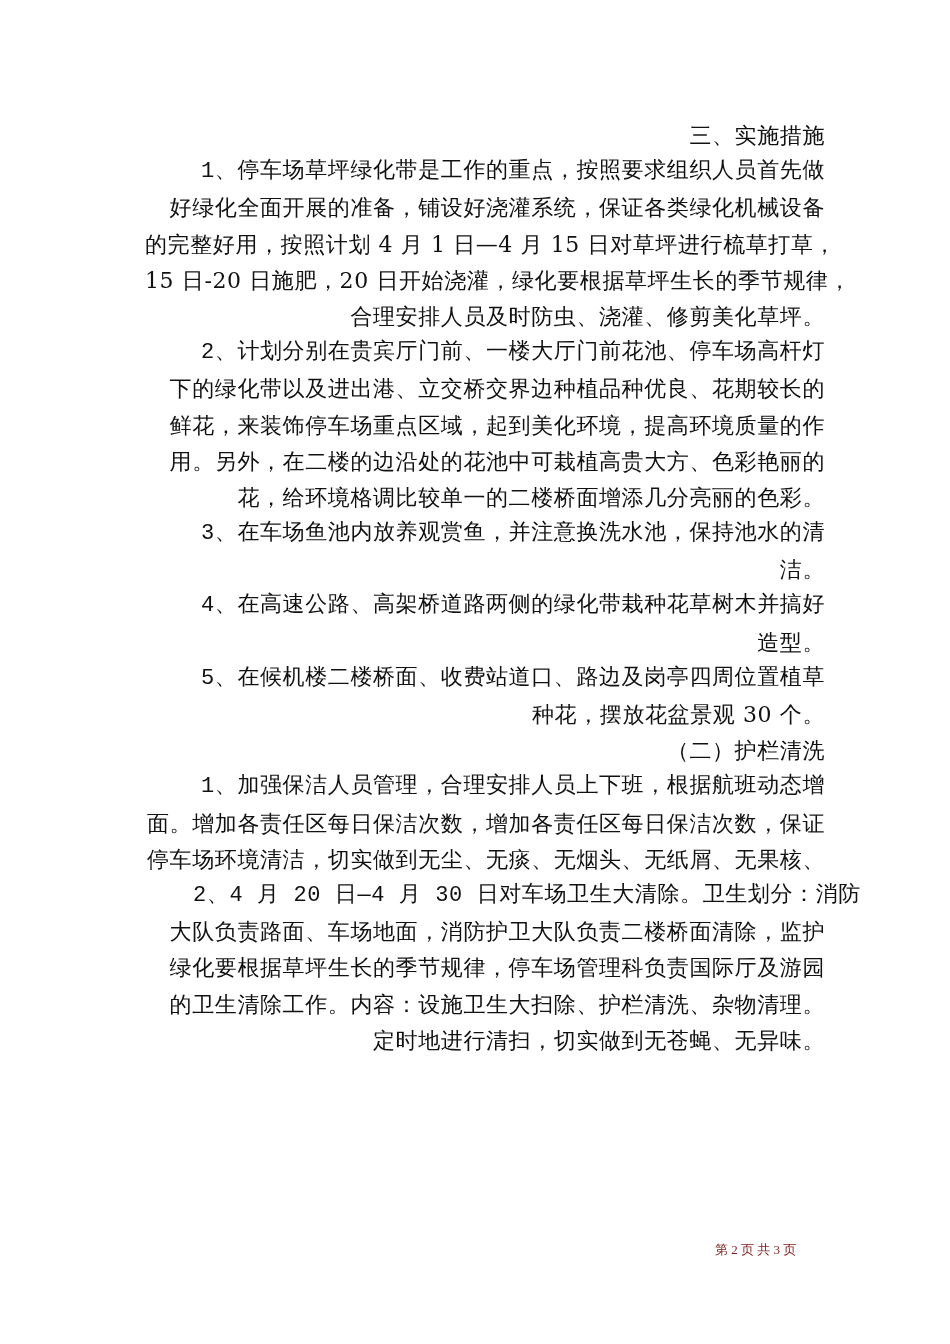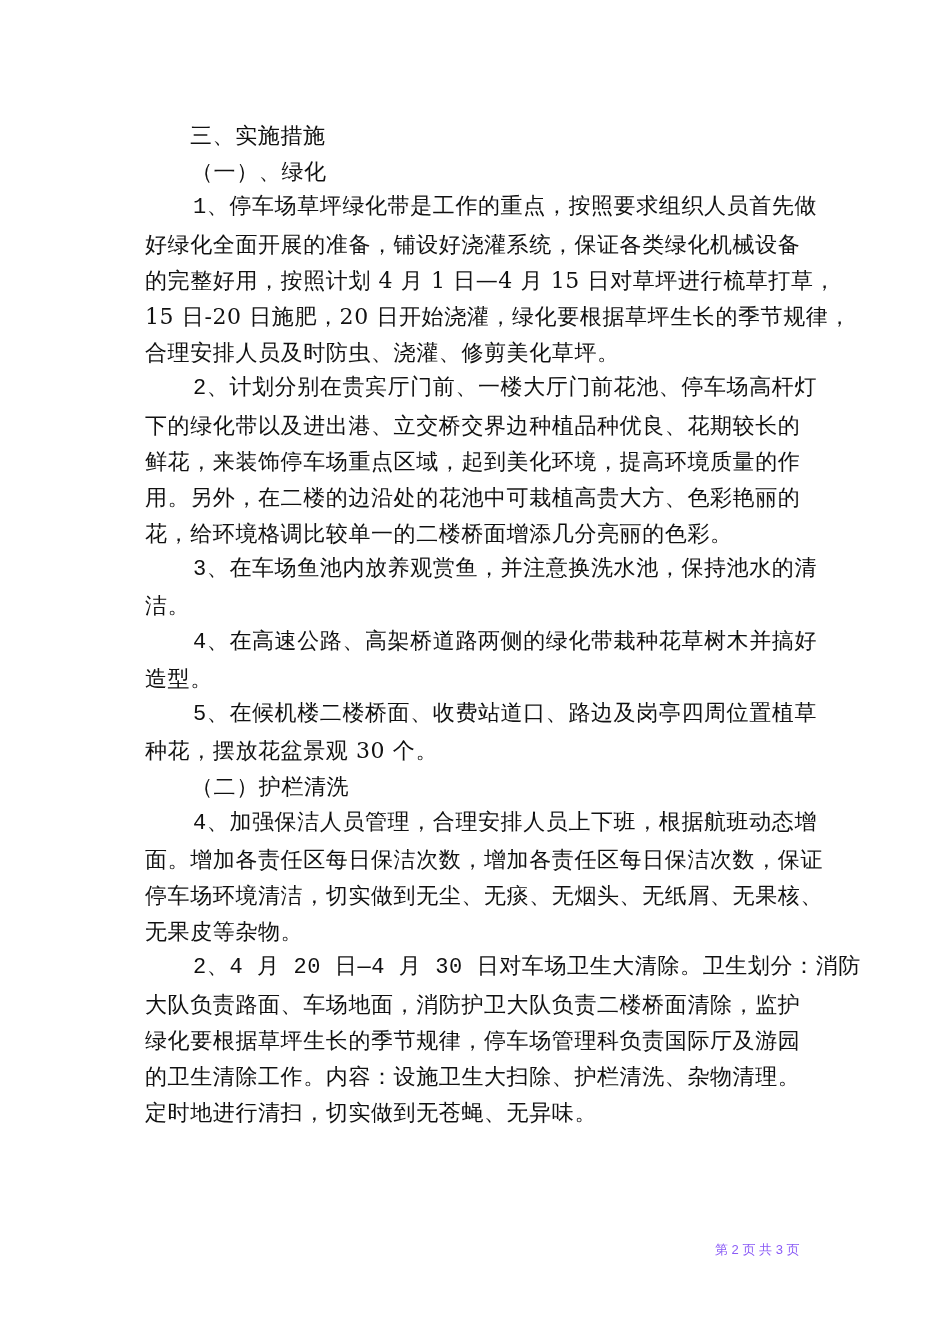--- a/index.html
+++ b/index.html
@@ -1,54 +1,52 @@
 <!DOCTYPE html>
 <html><head>
 <meta charset="utf-8">
 <style>
   html, body { margin: 0; padding: 0; background: #ffffff; }
   body { width: 950px; height: 1344px; position: relative; overflow: hidden;
          font-family: "DejaVu Serif", "Liberation Serif", serif; color: #111; }
   .page { position: absolute; left: 0; top: 0; width: 950px; height: 1344px; background: #fff; }
   .content { position: absolute; left: 145px; top: 118px; width: 680px; }
-  .line { font-size: 22px; line-height: 36.2px; height: 36.2px; white-space: nowrap; letter-spacing: 0.6px; }
+  .line { font-size: 22px; line-height: 36.2px; height: 36.2px; white-space: nowrap; letter-spacing: 0.6px; text-align: right; }
   .ind1 { padding-left: 45px; }
   .ind2 { padding-left: 46px; }
   .ind4 { padding-left: 48px; font-family: Liberation Mono, monospace; }
   .footer { position: absolute; left: 715px; top: 1241px; font-size: 13px;
-            font-family: Liberation Sans, sans-serif; color: #8b5cf6; }
+            font-family: Liberation Serif, serif; color: #7f1d1d; }
 </style>
 </head>
 <body>
 
 <div class="page">
   <div class="content">
     <div class="line ind1">三、实施措施</div>
-    <div class="line ind2">（一）、绿化</div>
     <div class="line ind4">1、停车场草坪绿化带是工作的重点，按照要求组织人员首先做</div>
     <div class="line">好绿化全面开展的准备，铺设好浇灌系统，保证各类绿化机械设备</div>
     <div class="line">的完整好用，按照计划 4 月 1 日—4 月 15 日对草坪进行梳草打草，</div>
     <div class="line">15 日-20 日施肥，20 日开始浇灌，绿化要根据草坪生长的季节规律，</div>
     <div class="line">合理安排人员及时防虫、浇灌、修剪美化草坪。</div>
     <div class="line ind4">2、计划分别在贵宾厅门前、一楼大厅门前花池、停车场高杆灯</div>
     <div class="line">下的绿化带以及进出港、立交桥交界边种植品种优良、花期较长的</div>
     <div class="line">鲜花，来装饰停车场重点区域，起到美化环境，提高环境质量的作</div>
     <div class="line">用。另外，在二楼的边沿处的花池中可栽植高贵大方、色彩艳丽的</div>
     <div class="line">花，给环境格调比较单一的二楼桥面增添几分亮丽的色彩。</div>
     <div class="line ind4">3、在车场鱼池内放养观赏鱼，并注意换洗水池，保持池水的清</div>
     <div class="line">洁。</div>
     <div class="line ind4">4、在高速公路、高架桥道路两侧的绿化带栽种花草树木并搞好</div>
     <div class="line">造型。</div>
     <div class="line ind4">5、在候机楼二楼桥面、收费站道口、路边及岗亭四周位置植草</div>
     <div class="line">种花，摆放花盆景观 30 个。</div>
     <div class="line ind2">（二）护栏清洗</div>
-    <div class="line ind4">4、加强保洁人员管理，合理安排人员上下班，根据航班动态增</div>
+    <div class="line ind4">1、加强保洁人员管理，合理安排人员上下班，根据航班动态增</div>
     <div class="line">面。增加各责任区每日保洁次数，增加各责任区每日保洁次数，保证</div>
     <div class="line">停车场环境清洁，切实做到无尘、无痰、无烟头、无纸屑、无果核、</div>
-    <div class="line">无果皮等杂物。</div>
     <div class="line ind4">2、4 月 20 日—4 月 30 日对车场卫生大清除。卫生划分：消防</div>
     <div class="line">大队负责路面、车场地面，消防护卫大队负责二楼桥面清除，监护</div>
     <div class="line">绿化要根据草坪生长的季节规律，停车场管理科负责国际厅及游园</div>
     <div class="line">的卫生清除工作。内容：设施卫生大扫除、护栏清洗、杂物清理。</div>
     <div class="line">定时地进行清扫，切实做到无苍蝇、无异味。</div>
   </div>
   <div class="footer">第 2 页 共 3 页</div>
 </div>
 
 </body></html>

